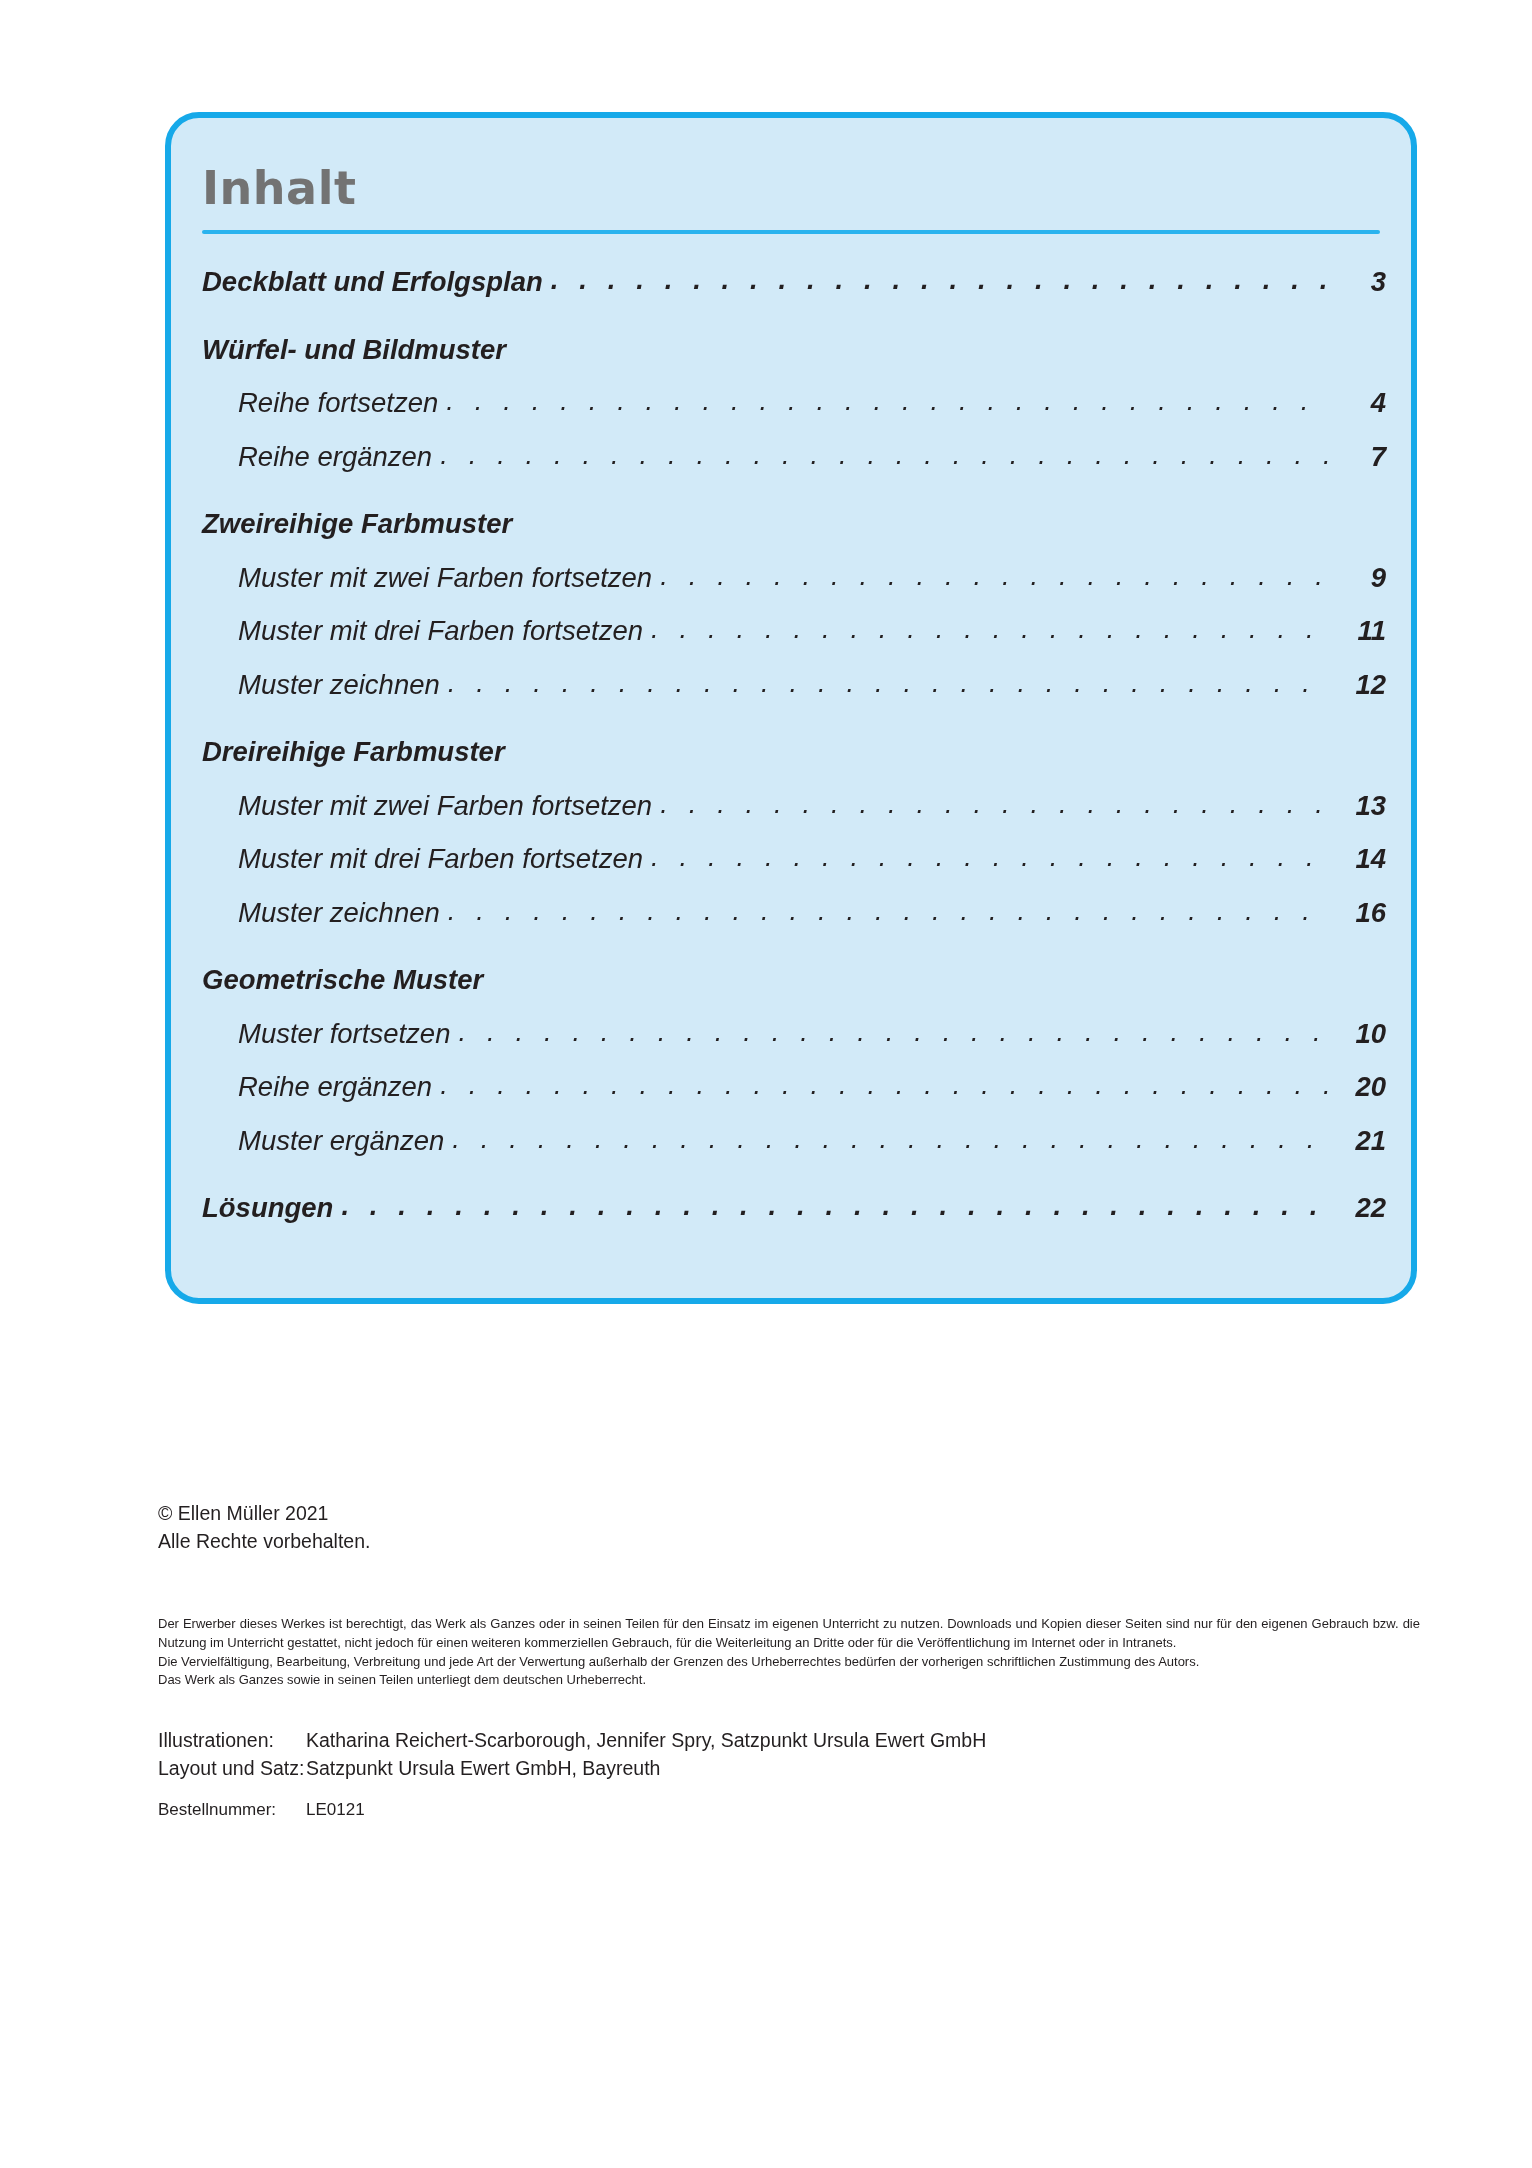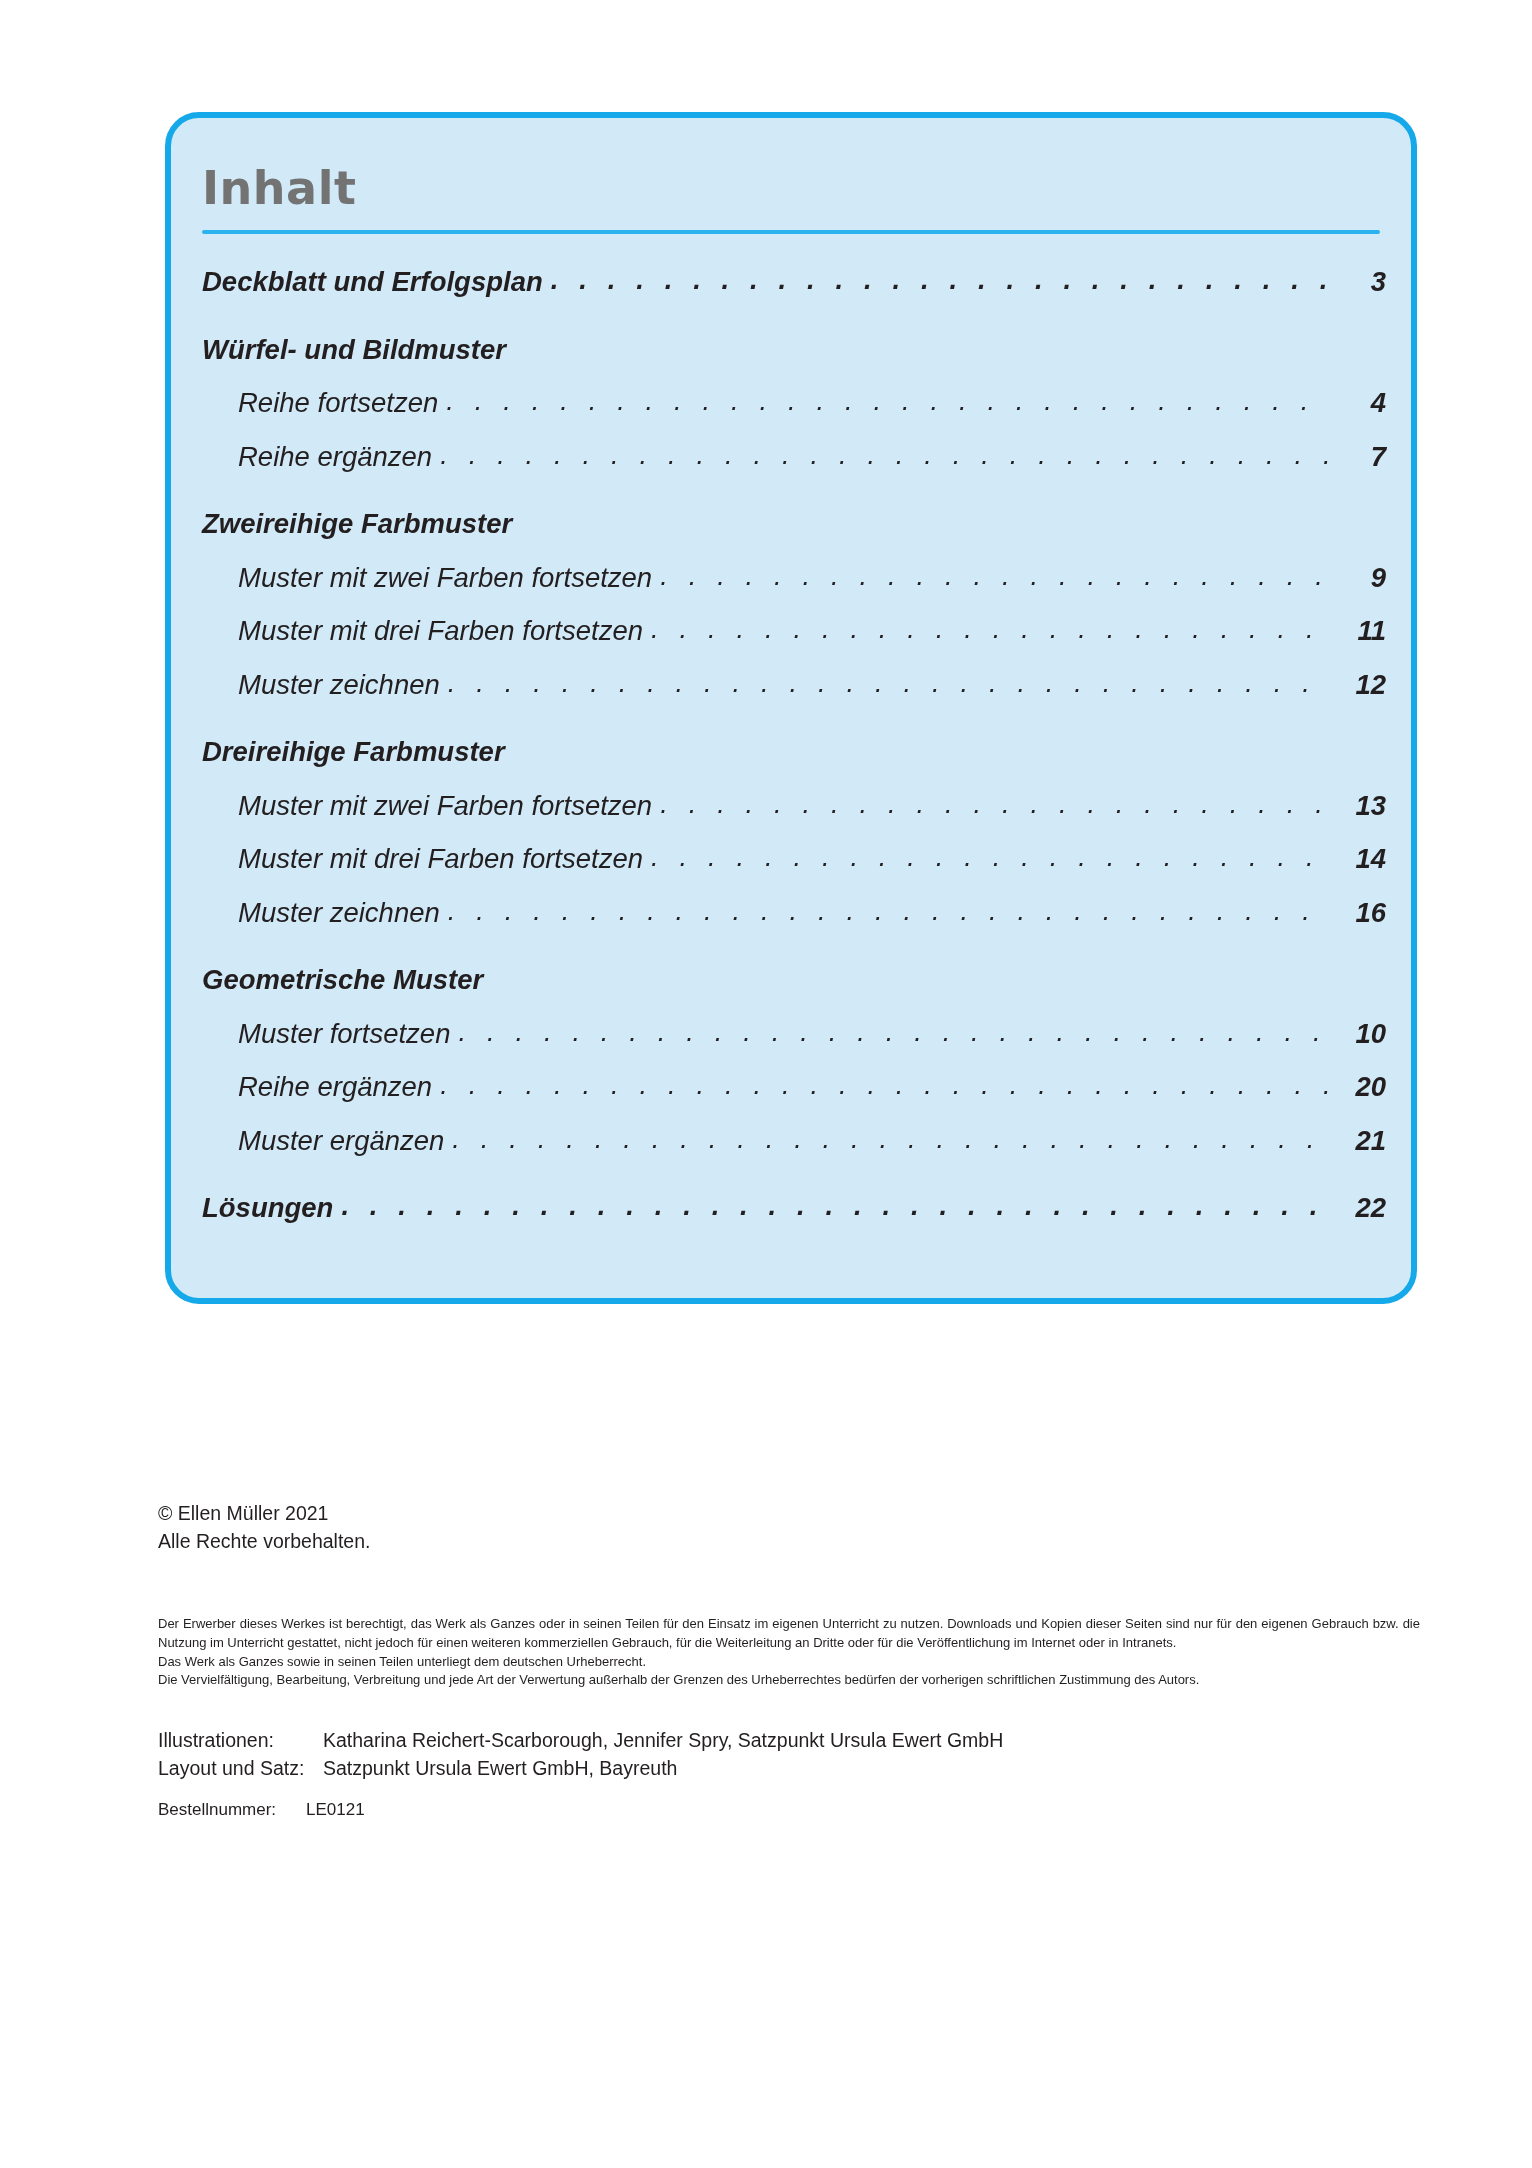--- a/index.html
+++ b/index.html
@@ -121,21 +121,21 @@
     font-size: 13px;
     line-height: 1.43;
   }
   .legal p { margin: 0; }
 
   .credits {
     margin-top: 36px;
     font-size: 19.5px;
     line-height: 1.45;
   }
-  .credit-row { display: flex; gap: 17px; }
+  .credit-row { display: flex; }
   .credit-row .ckey { flex: 0 0 148px; white-space: nowrap; }
   .credit-row .cval { flex: 1 1 auto; }
 
   .order {
     margin-top: 16px;
     font-size: 17px;
   }
   .order .okey { display: inline-block; width: 148px; }
 </style>
 </head>
@@ -235,22 +235,22 @@
   </div>
 </div>
 
 <div class="imprint">
 
   <div>© Ellen Müller 2021</div>
   <div>Alle Rechte vorbehalten.</div>
 
   <div class="legal" id="legal-block">
       <p>Der Erwerber dieses Werkes ist berechtigt, das Werk als Ganzes oder in seinen Teilen für den Einsatz im eigenen Unterricht zu nutzen. Downloads und Kopien dieser Seiten sind nur für den eigenen Gebrauch bzw. die Nutzung im Unterricht gestattet, nicht jedoch für einen weiteren kommerziellen Gebrauch, für die Weiterleitung an Dritte oder für die Veröffentlichung im Internet oder in Intranets.</p>
+      <p>Die Vervielfältigung, Bearbeitung, Verbreitung und jede Art der Verwertung außerhalb der Grenzen des Urheberrechtes bedürfen der vorherigen schriftlichen Zustimmung des Autors.</p>
       <p>Das Werk als Ganzes sowie in seinen Teilen unterliegt dem deutschen Urheberrecht.</p>
-      <p>Die Vervielfältigung, Bearbeitung, Verbreitung und jede Art der Verwertung außerhalb der Grenzen des Urheberrechtes bedürfen der vorherigen schriftlichen Zustimmung des Autors.</p>
     </div>
 
   <div class="credits" id="credits-block">
       <div class="credit-row">
         <span class="ckey">Illustrationen:</span>
         <span class="cval">Katharina Reichert-Scarborough, Jennifer Spry, Satzpunkt Ursula Ewert GmbH</span>
       </div>
       <div class="credit-row">
         <span class="ckey">Layout und Satz:</span>
         <span class="cval">Satzpunkt Ursula Ewert GmbH, Bayreuth</span>

